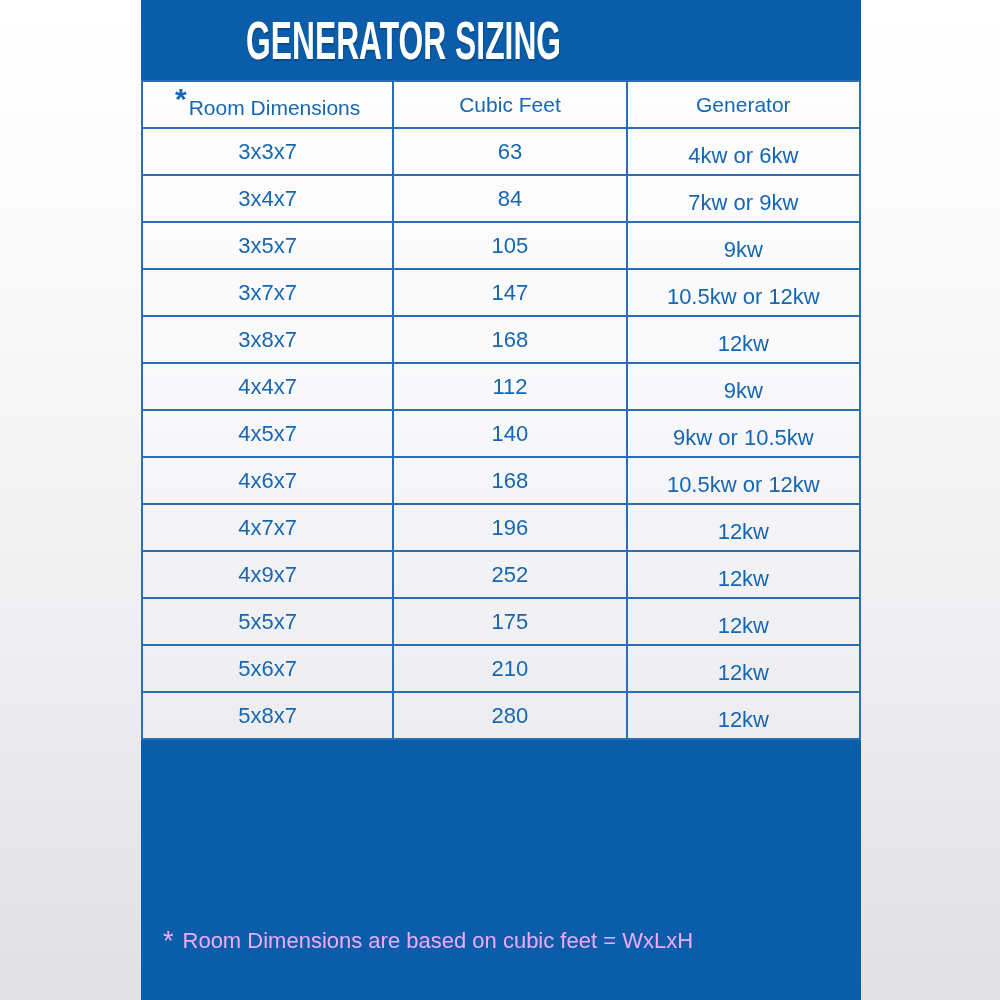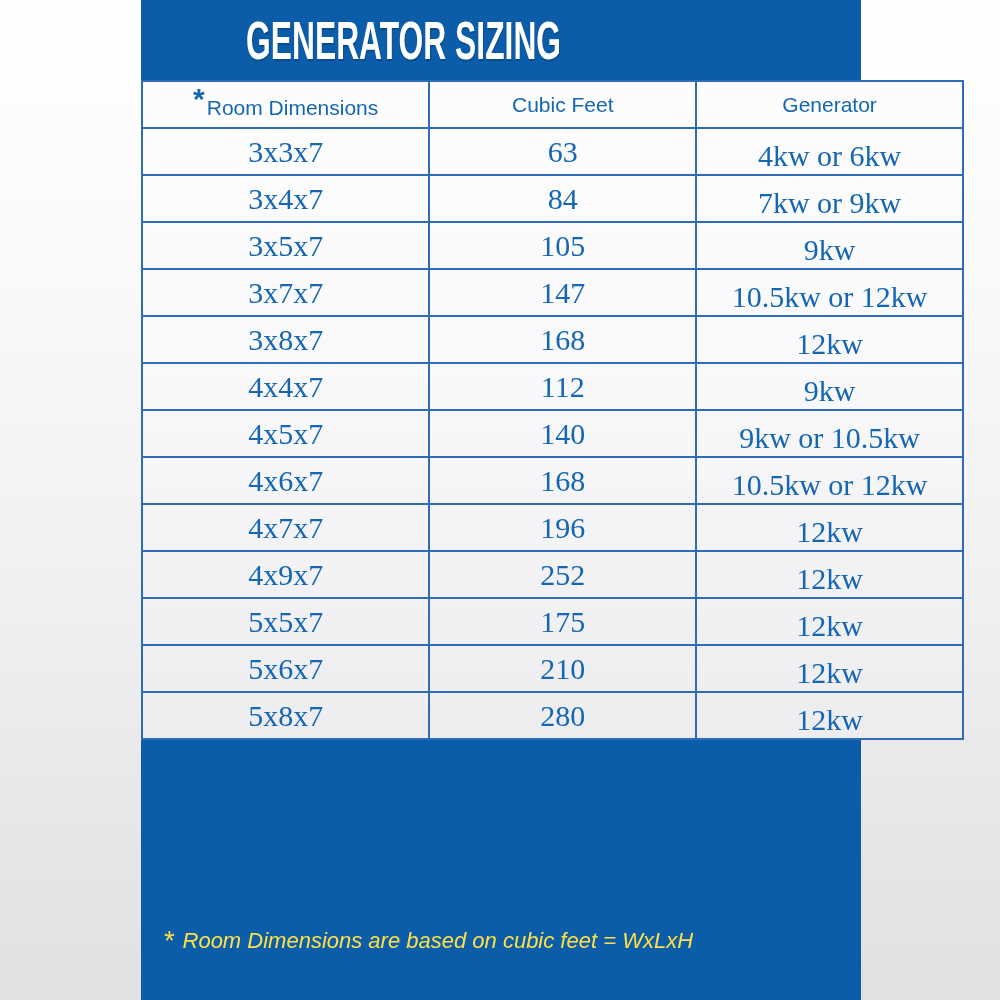--- a/index.html
+++ b/index.html
@@ -32,60 +32,59 @@
     color: #ffffff;
     font-weight: bold;
     font-size: 53px;
     white-space: nowrap;
     letter-spacing: 0px;
     transform: scaleX(0.60);
     transform-origin: center;
     text-shadow: 1px 2px 1px rgba(0,0,0,0.18);
   }
   table.sizing-table {
-    width: 823px;
+    width: 720px;
     border-collapse: collapse;
     table-layout: fixed;
     background: linear-gradient(180deg, #fdfdfe 0%, #f9f9fb 45%, #f1f1f4 80%, #ededf0 100%);
   }
   col.c-room { width: 35%; }
   col.c-cubic { width: 32.5%; }
   col.c-gen { width: 32.5%; }
   th, td {
     border: 2px solid #2c6db6;
     text-align: center;
     vertical-align: middle;
     color: #1566b3;
     height: 43px;
     overflow: hidden;
     box-sizing: content-box;
     font-weight: normal;
   }
   th { font-size: 21px; }
-  td { font-size: 30px; font-family: Liberation Serif, serif; }
+  td { font-size: 22px; }
   td:nth-child(3) {
     box-sizing: border-box;
     height: 47px;
     padding-top: 9px;
   }
   .hdr-ast {
     font-size: 30px;
     font-weight: bold;
     position: relative;
     top: -6px;
     margin-right: 2px;
   }
   .footnote {
     position: absolute;
     left: 22px;
     top: 926px;
-    color: #fde047;
+    color: #f0abfc;
     font-size: 22px;
     white-space: nowrap;
-    font-style: italic;
   }
   .fn-ast {
     font-size: 27px;
     margin-right: 9px;
     vertical-align: -2px;
   }
 </style>
 </head>
 <body>
 

